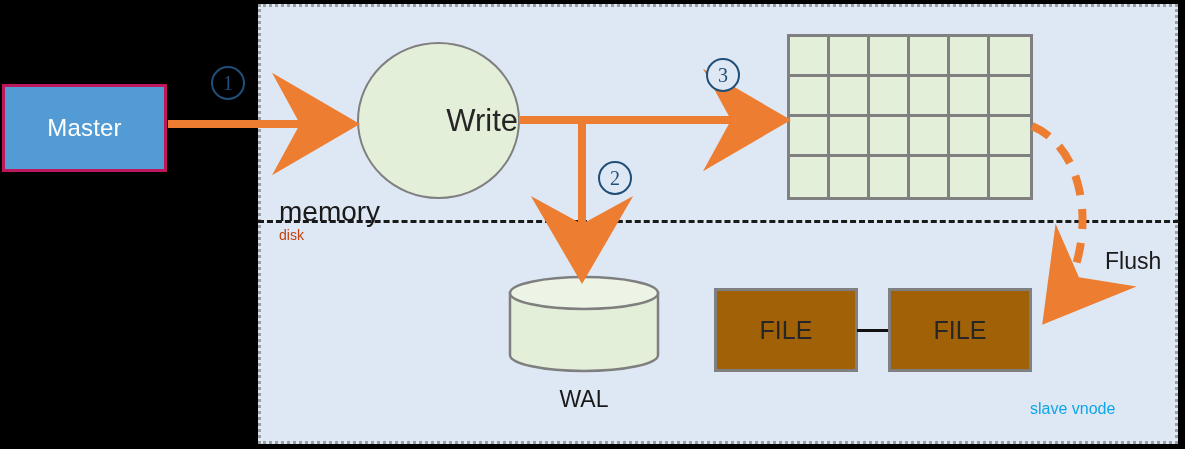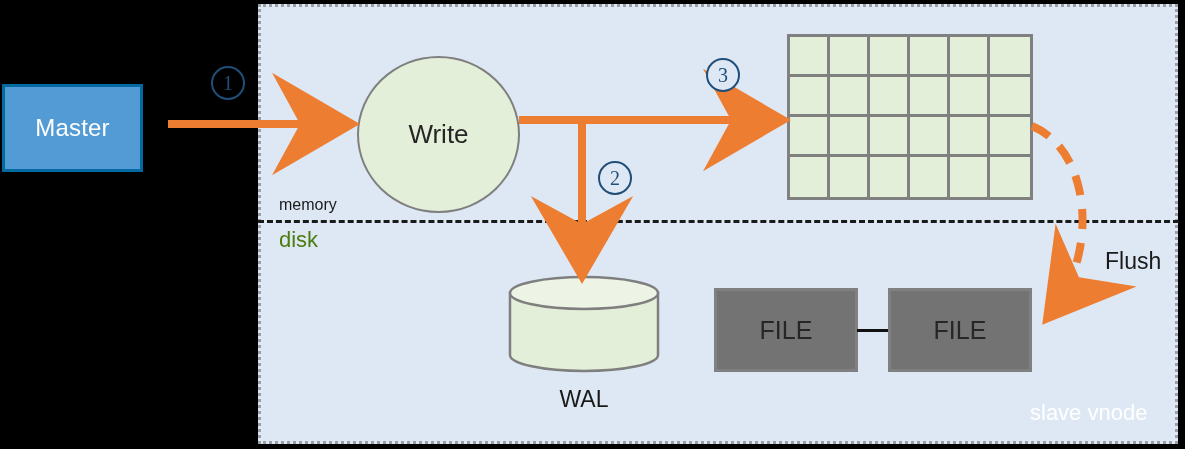--- a/index.html
+++ b/index.html
@@ -26,51 +26,51 @@
     background: #DEE8F4;
     border: 3px dotted #9aa0a6;
     box-sizing: border-box;
   }
 
   
   .master-box {
     position: absolute;
     left: 2px;
     top: 84px;
-    width: 141px;
+    width: 165px;
     height: 88px;
     background: #539BD4;
-    border: 3px solid #0369a1;
+    border: 3px solid #be185d;
     box-sizing: border-box;
     color: #FFFFFF;
     font-size: 24px;
     line-height: 1.22;
     display: flex;
     align-items: center;
     justify-content: center;
     text-align: center;
     letter-spacing: .2px;
   }
   .master-box span { display: block; }
 
   
   .write-ellipse {
     position: absolute;
     left: 357px;
-    top: 56px;
+    top: 42px;
     width: 163px;
     height: 157px;
     background: #E4EFDA;
     border: 2px solid #7F7F7F;
     border-radius: 50%;
     box-sizing: border-box;
     display: flex;
     align-items: center;
-    justify-content: center;
-    font-size: 26px;
+    justify-content: flex-end;
+    font-size: 31px;
     color: #262626;
   }
 
   
   .step {
     position: absolute;
     width: 34px;
     height: 34px;
     border: 2px solid #1F4E79;
     border-radius: 50%;
@@ -93,29 +93,29 @@
     left: 258px;
     top: 220px;
     width: 921px;
     height: 0;
     border-top: 3px dashed #1a1a1a;
   }
   .lbl-memory {
     position: absolute;
     left: 279px;
     top: 196px;
-    font-size: 16px;
+    font-size: 28px;
     color: #1a1a1a;
   }
   .lbl-disk {
     position: absolute;
     left: 279px;
     top: 227px;
-    font-size: 22px;
-    color: #4d7c0f;
+    font-size: 14px;
+    color: #c2410c;
   }
 
   
   .grid {
     position: absolute;
     left: 787px;
     top: 34px;
     display: grid;
     grid-template-columns: repeat(6, 40px);
     grid-template-rows: repeat(4, 40px);
@@ -150,21 +150,21 @@
     font-size: 23px;
     color: #1a1a1a;
   }
 
   
   .file-box {
     position: absolute;
     top: 288px;
     width: 144px;
     height: 84px;
-    background: #737373;
+    background: #a16207;
     border: 3px solid #808080;
     box-sizing: border-box;
     display: flex;
     align-items: center;
     justify-content: center;
     font-size: 25px;
     color: #262626;
   }
   .file-box-1 { left: 714px; }
   .file-box-2 { left: 888px; }
@@ -185,22 +185,22 @@
     font-size: 23px;
     color: #1a1a1a;
     margin-left: 8px;
   }
 
   
   .lbl-slave {
     position: absolute;
     left: 1030px;
     top: 400px;
-    font-size: 22px;
-    color: #ffffff;
+    font-size: 16px;
+    color: #0ea5e9;
   }
 
   
   .arrows {
     position: absolute;
     left: 0;
     top: 0;
     width: 1185px;
     height: 449px;
     pointer-events: none;

